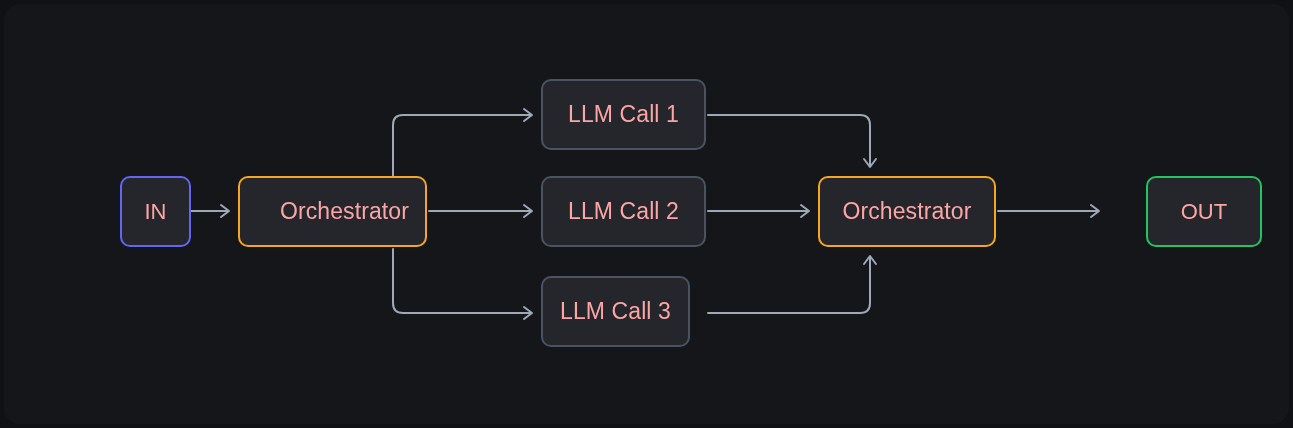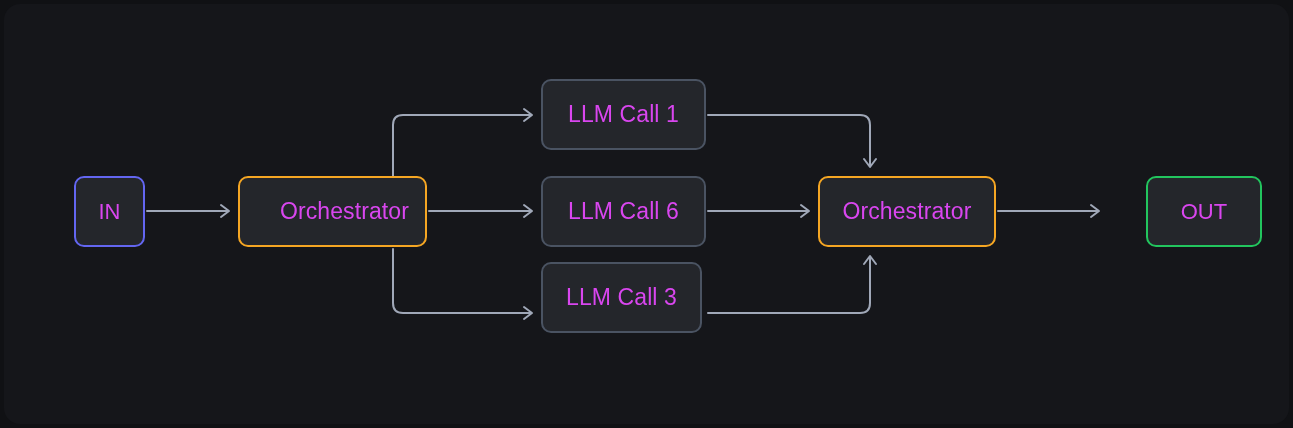--- a/index.html
+++ b/index.html
@@ -49,32 +49,32 @@
     box-sizing: border-box;
     display: flex;
     align-items: center;
     justify-content: center;
     background: #24262b;
     border-radius: 10px;
     border-width: 2px;
     border-style: solid;
   }
   .node .node-label {
-    color: #d946ef;
+    color: #fca5a5;
     font-size: 23px;
     line-height: 1;
     letter-spacing: 0.1px;
     white-space: nowrap;
     text-align: center;
   }
 
   .node.n-small .node-label { font-size: 22px; }
 
   
-  .v-input      { border-color: #6366f1; }
+  .v-input      { border-color: #6366f1; margin-left: 46px; }
   .v-control    { border-color: #f5a623; }
   .v-worker     { border-color: #4a5362; }
   .v-output     { border-color: #22c55e; }
 </style>
 </head>
 <body>
 
 <div id="diagram-root">
   <div id="canvas"></div>
 
@@ -130,24 +130,24 @@
 
   <div class="node v-control" style="left:238px; top:176px; width:189px; height:71px;padding-left:24px;">
     <span class="node-label">Orchestrator</span>
   </div>
 
   <div class="node v-worker" style="left:541px; top:79px; width:165px; height:71px;">
     <span class="node-label">LLM Call 1</span>
   </div>
 
   <div class="node v-worker" style="left:541px; top:176px; width:165px; height:71px;">
-    <span class="node-label">LLM Call 6</span>
+    <span class="node-label">LLM Call 2</span>
   </div>
 
-  <div class="node v-worker" style="left:541px; top:262px; width:161px; height:71px;">
+  <div class="node v-worker" style="left:541px; top:276px; width:149px; height:71px;">
     <span class="node-label">LLM Call 3</span>
   </div>
 
   <div class="node v-control" style="left:818px; top:176px; width:178px; height:71px;">
     <span class="node-label">Orchestrator</span>
   </div>
 
   <div class="node v-output n-small" style="left:1108px; top:176px; width:116px; height:71px;margin-left:38px;">
     <span class="node-label">OUT</span>
   </div>

